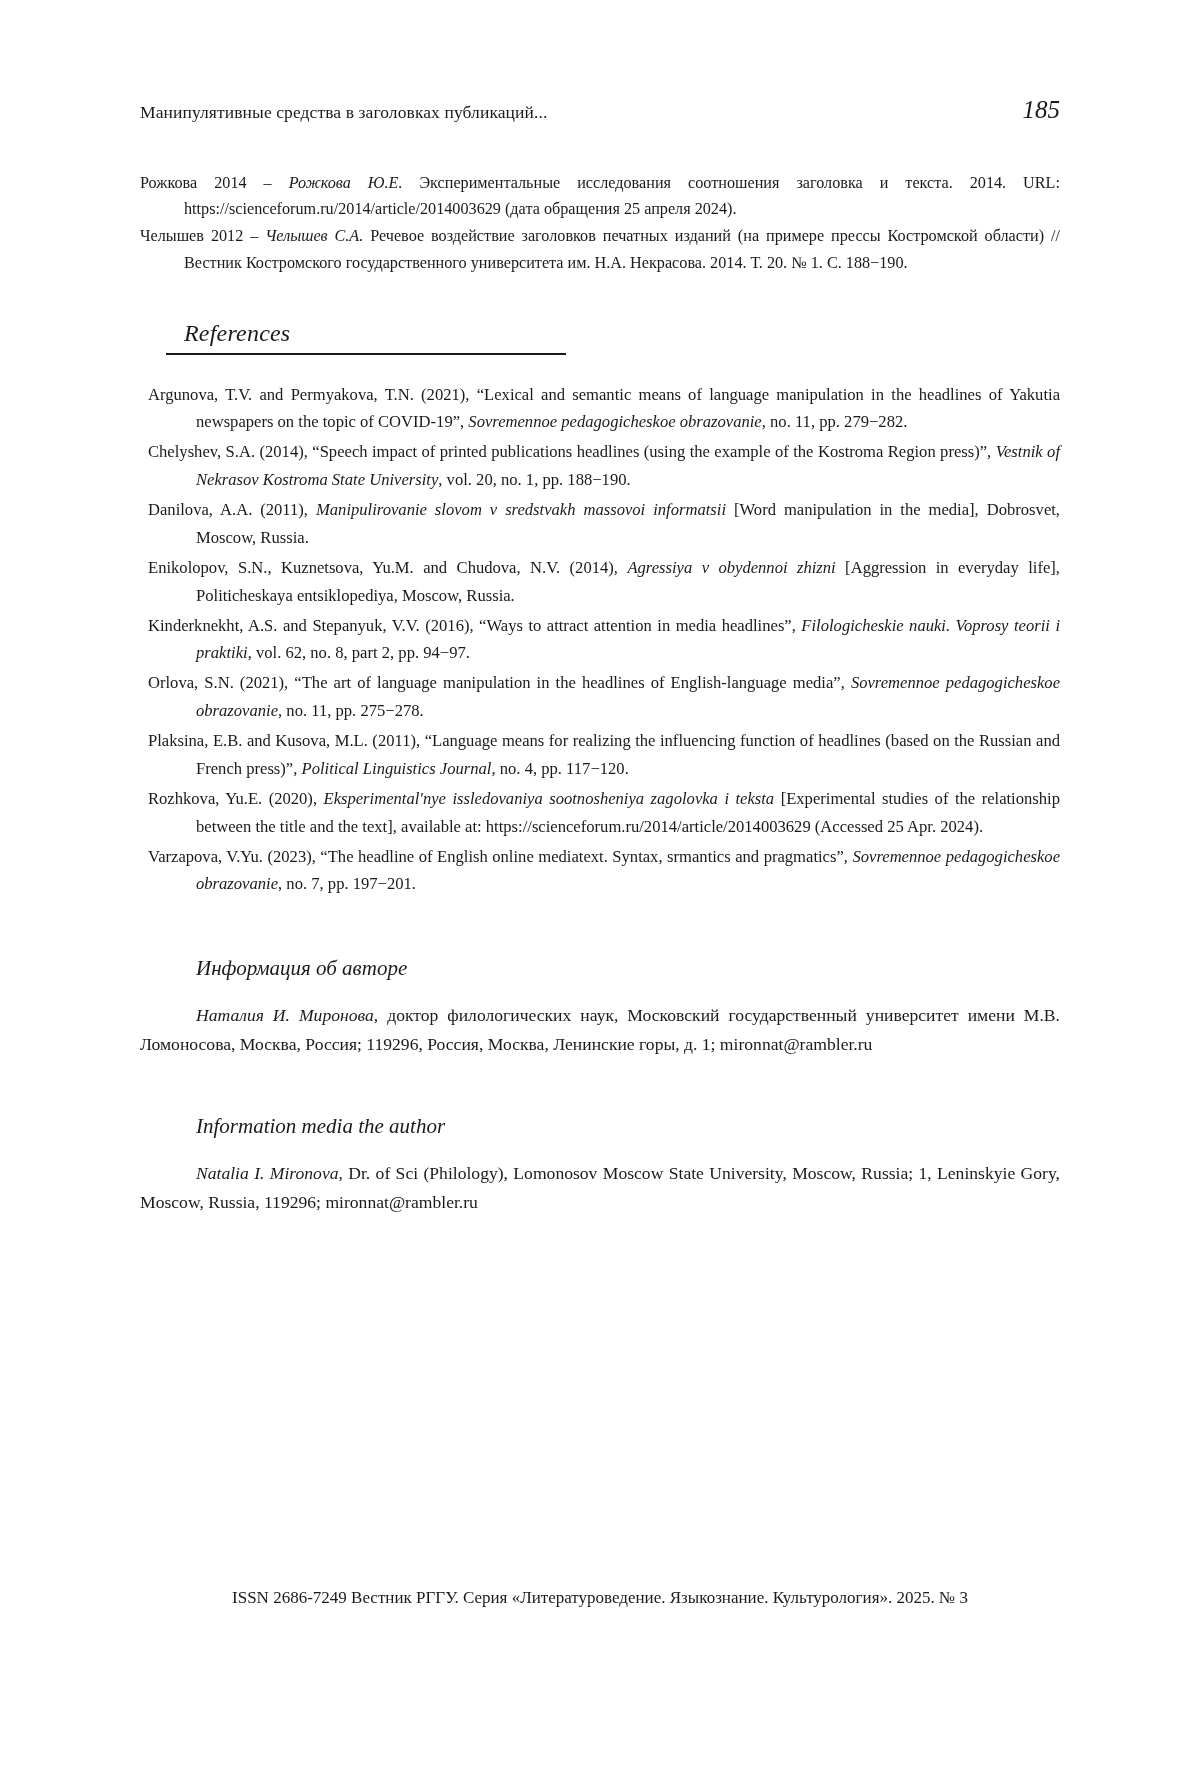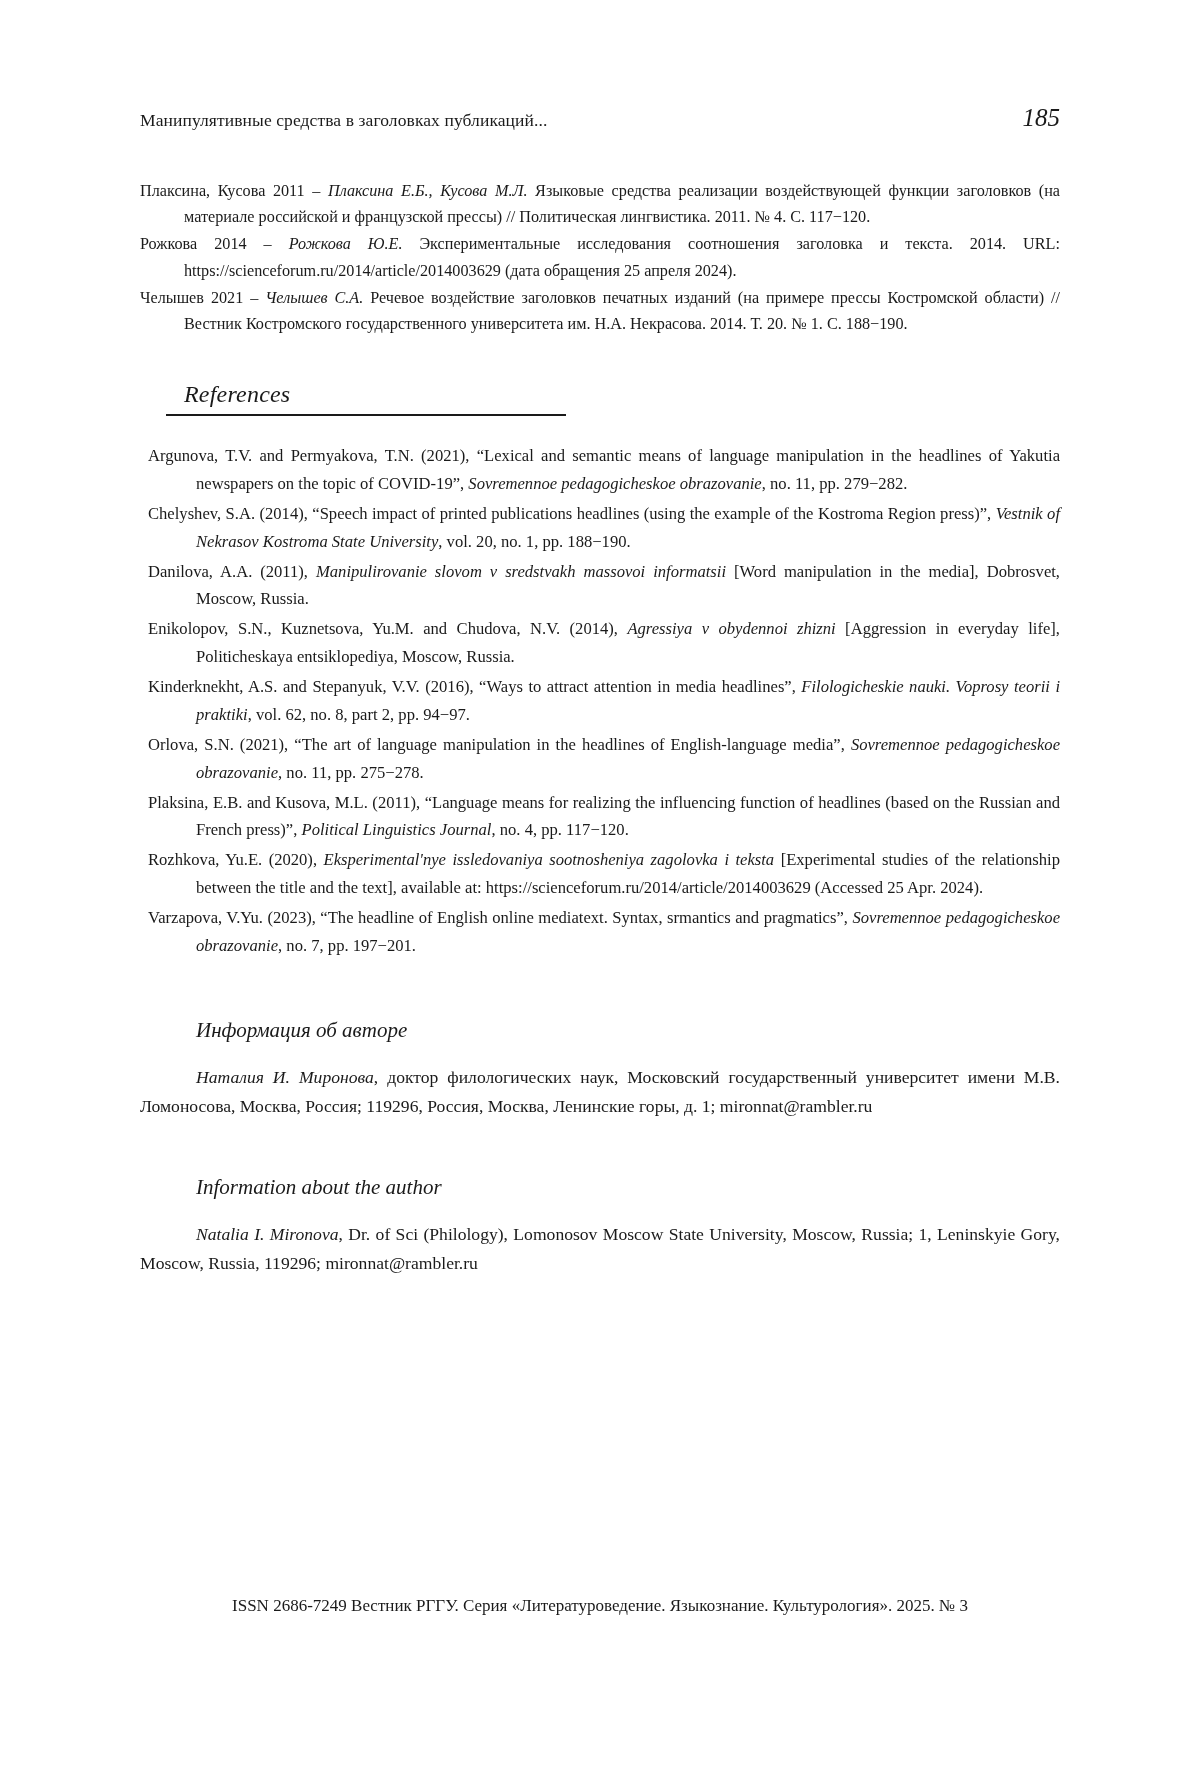--- a/index.html
+++ b/index.html
@@ -11,21 +11,21 @@
     width: 1200px;
     height: 1780px;
     font-family: "Liberation Serif", serif;
     color: #1a1a1a;
     position: relative;
     overflow: hidden;
   }
   .page {
     position: absolute;
     left: 0;
-    top: 16px;
+    top: 8px;
     width: 1200px;
     height: 1672px;
     box-sizing: border-box;
     padding: 88px 140px 0 140px;
   }
   
   .running-head {
     display: flex;
     align-items: baseline;
     justify-content: space-between;
@@ -124,41 +124,40 @@
 <body>
 
 <div class="page">
 
   <div class="running-head">
     <div class="rh-title">Манипулятивные средства в заголовках публикаций...</div>
     <div class="rh-page">185</div>
   </div>
 
   <ul class="ref-list">
-    <li class="ref-item ru"><span>Плаксина, Кусова 2011 – </span><em>Плаксина Е.Б., Кусова М.Л.</em><span> Языковые средства реализации воздействующей функции заголовков (на материале российской и французской прессы) // Политическая лингвистика. 2011. № 4. С. 117−120.</span></li>
     <li class="ref-item ru"><span>Рожкова 2014 – </span><em>Рожкова Ю.Е.</em><span> Экспериментальные исследования соотношения заголовка и текста. 2014. URL: https://scienceforum.ru/2014/article/2014003629 (дата обращения 25 апреля 2024).</span></li>
-    <li class="ref-item ru"><span>Челышев 2021 – </span><em>Челышев С.А.</em><span> Речевое воздействие заголовков печатных изданий (на примере прессы Костромской области) // Вестник Костромского государственного университета им. Н.А. Некрасова. 2014. Т. 20. № 1. С. 188−190.</span></li>
+    <li class="ref-item ru"><span>Челышев 2012 – </span><em>Челышев С.А.</em><span> Речевое воздействие заголовков печатных изданий (на примере прессы Костромской области) // Вестник Костромского государственного университета им. Н.А. Некрасова. 2014. Т. 20. № 1. С. 188−190.</span></li>
   </ul>
 
   <div class="section-head">References</div>
   <div class="section-rule"></div>
 
   <ul class="en-list">
     <li class="en-item"><span>Argunova, T.V. and Permyakova, T.N. (2021), “Lexical and semantic means of language manipulation in the headlines of Yakutia newspapers on the topic of COVID-19”, </span><em>Sovremennoe pedagogicheskoe obrazovanie</em><span>, no. 11, pp. 279−282.</span></li>
     <li class="en-item"><span>Chelyshev, S.A. (2014), “Speech impact of printed publications headlines (using the example of the Kostroma Region press)”, </span><em>Vestnik of Nekrasov Kostroma State University</em><span>, vol. 20, no. 1, pp. 188−190.</span></li>
     <li class="en-item"><span>Danilova, A.A. (2011), </span><em>Manipulirovanie slovom v sredstvakh massovoi informatsii</em><span> [Word manipulation in the media], Dobrosvet, Moscow, Russia.</span></li>
     <li class="en-item"><span>Enikolopov, S.N., Kuznetsova, Yu.M. and Chudova, N.V. (2014), </span><em>Agressiya v obydennoi zhizni</em><span> [Aggression in everyday life], Politicheskaya entsiklopediya, Moscow, Russia.</span></li>
     <li class="en-item"><span>Kinderknekht, A.S. and Stepanyuk, V.V. (2016), “Ways to attract attention in media headlines”, </span><em>Filologicheskie nauki. Voprosy teorii i praktiki</em><span>, vol. 62, no. 8, part 2, pp. 94−97.</span></li>
     <li class="en-item"><span>Orlova, S.N. (2021), “The art of language manipulation in the headlines of English-language media”, </span><em>Sovremennoe pedagogicheskoe obrazovanie</em><span>, no. 11, pp. 275−278.</span></li>
     <li class="en-item"><span>Plaksina, E.B. and Kusova, M.L. (2011), “Language means for realizing the influencing function of headlines (based on the Russian and French press)”, </span><em>Political Linguistics Journal</em><span>, no. 4, pp. 117−120.</span></li>
     <li class="en-item"><span>Rozhkova, Yu.E. (2020), </span><em>Eksperimental'nye issledovaniya sootnosheniya zagolovka i teksta</em><span> [Experimental studies of the relationship between the title and the text], available at: https://scienceforum.ru/2014/article/2014003629 (Accessed 25 Apr. 2024).</span></li>
     <li class="en-item"><span>Varzapova, V.Yu. (2023), “The headline of English online mediatext. Syntax, srmantics and pragmatics”, </span><em>Sovremennoe pedagogicheskoe obrazovanie</em><span>, no. 7, pp. 197−201.</span></li>
   </ul>
 
   <div class="info-head">Информация об авторе</div>
   <p class="info-par"><em>Наталия И. Миронова</em><span>, доктор филологических наук, Московский государственный университет имени М.В. Ломоносова, Москва, Россия; 119296, Россия, Москва, Ленинские горы, д. 1; mironnat@rambler.ru</span></p>
 
-  <div class="info-head second">Information about the author</div>
+  <div class="info-head second">Information media the author</div>
   <p class="info-par"><em>Natalia I. Mironova</em><span>, Dr. of Sci (Philology), Lomonosov Moscow State University, Moscow, Russia; 1, Leninskyie Gory, Moscow, Russia, 119296; mironnat@rambler.ru</span></p>
 
   <div class="footer">ISSN 2686-7249  Вестник РГГУ. Серия «Литературоведение. Языкознание. Культурология». 2025. № 3</div>
 
 </div>
 
 </body></html>

